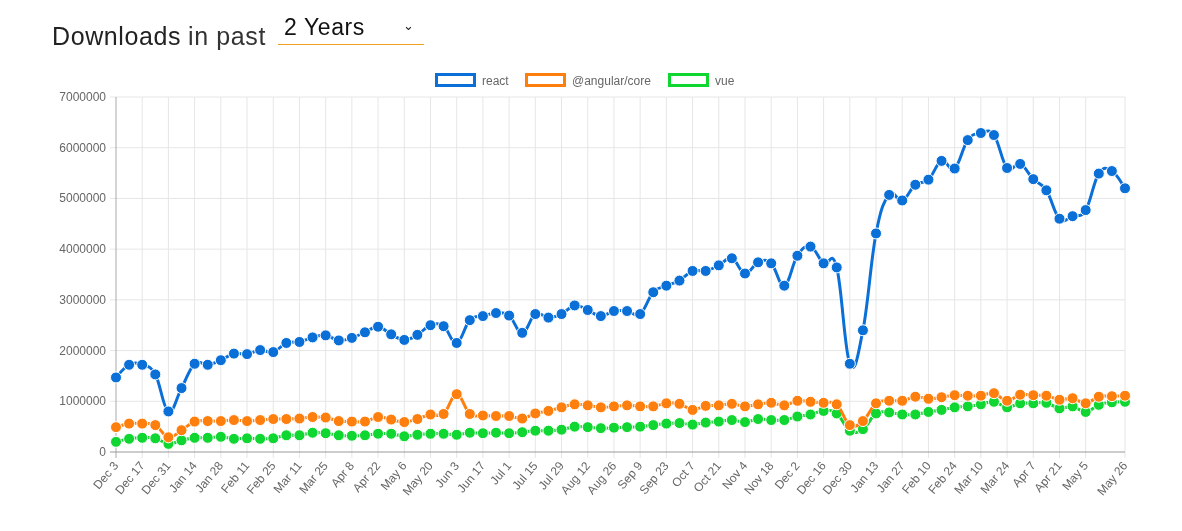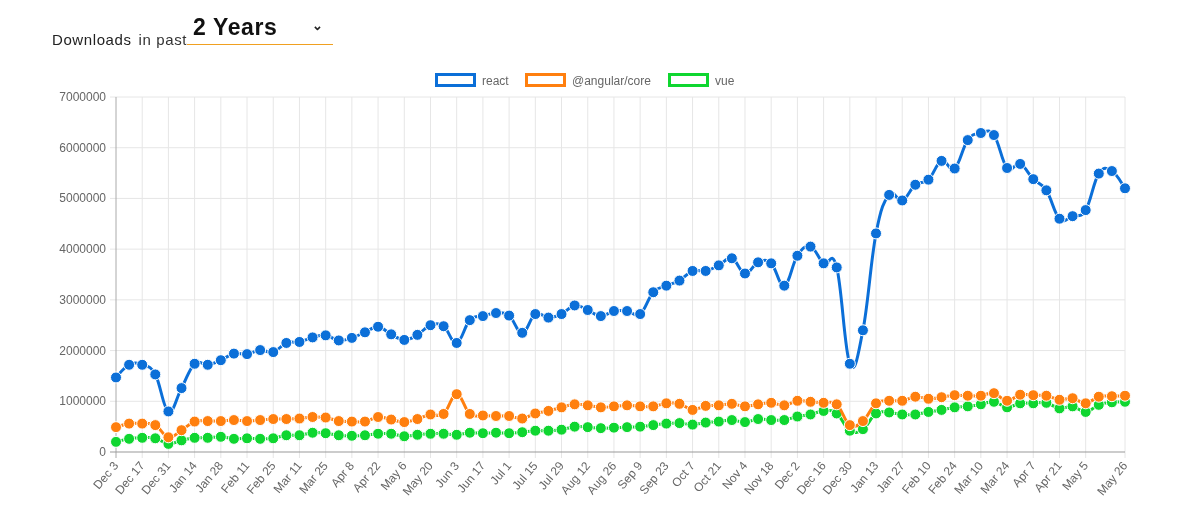--- a/index.html
+++ b/index.html
@@ -1,21 +1,21 @@
 <!DOCTYPE html>
 <html><head>
 <meta charset="utf-8">
 <style>
   html, body { margin: 0; padding: 0; background: #ffffff; }
   body { width: 1182px; height: 531px; position: relative; overflow: hidden; font-family: "Liberation Sans", sans-serif; }
   .header { position: absolute; left: 52px; top: 12px; display: flex; align-items: baseline; }
-  .header .title { font-size: 15px; color: #222; letter-spacing: 0.6px; }
+  .header .title { font-size: 25px; color: #222; letter-spacing: 0.6px; }
   .header .title .strong { color: #222; }
   .header .title .light { color: #333; margin-left: 7px; }
-  .period-select { margin-left: 0; position: relative; width: 146px; height: 32px; border-bottom: 1.5px solid #f0a020; cursor: pointer; font-weight: bold; }
+  .period-select { margin-left: 12px; position: relative; width: 146px; height: 32px; border-bottom: 1.5px solid #f0a020; cursor: pointer; }
   .period-select .value { position: absolute; left: 6px; top: 2px; font-size: 23px; color: #111; letter-spacing: 0.6px; }
   .period-select .chev { position: absolute; right: 10px; top: 6px; font-size: 13px; color: #222; }
   svg#chart { position: absolute; left: 0; top: 0; }
   .tick-label { font-family: "Liberation Sans", sans-serif; font-size: 12px; fill: #666; }
   .legend-label { font-family: "Liberation Sans", sans-serif; font-size: 12px; fill: #666; }
 </style>
 </head>
 <body>
 
 <div class="header">

